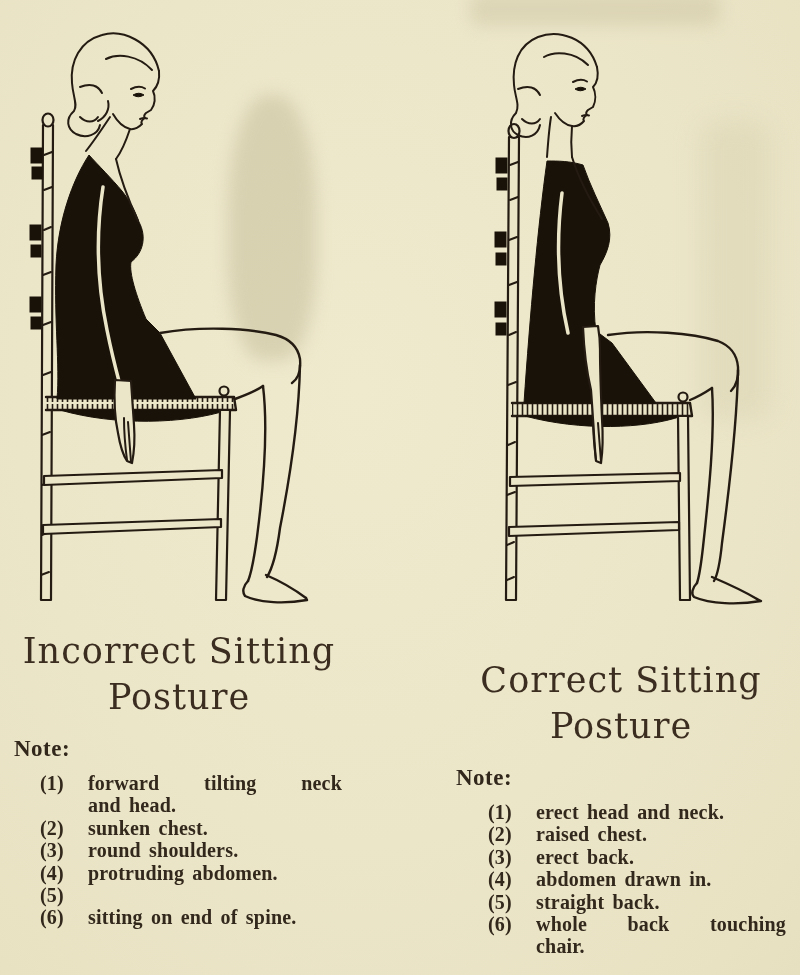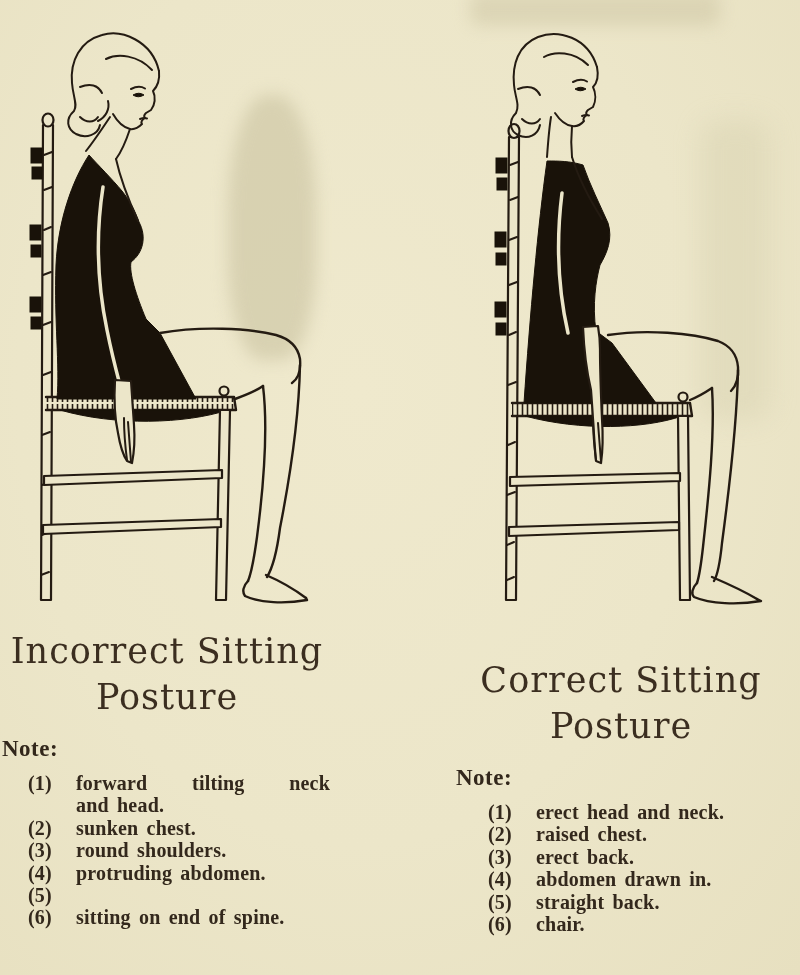--- a/index.html
+++ b/index.html
@@ -7,21 +7,21 @@
     width:800px;height:975px;overflow:hidden;position:relative;
     background:radial-gradient(ellipse at 45% 40%, #efe9cd 0%, #ece6c9 55%, #e7e0c0 100%);
     font-family:"Liberation Serif", serif;
   }
   .ghost{position:absolute;filter:blur(8px);pointer-events:none;}
   .g1{left:228px;top:95px;width:88px;height:265px;background:rgba(199,191,157,.55);border-radius:44% 44% 38% 38%;}
   .g2{left:470px;top:-8px;width:250px;height:34px;background:rgba(206,198,163,.5);border-radius:10px;}
   .g3{left:700px;top:120px;width:70px;height:300px;background:rgba(210,203,170,.35);border-radius:20px;filter:blur(12px);}
   .illus{position:absolute;}
   .col{position:absolute;width:330px;color:#362a1d;}
-  .col-left{left:2px;top:628px;}
+  .col-left{left:14px;top:628px;}
   .col-right{left:456px;top:628px;margin-top:29px;}
   .caption{
     text-align:center;font-family:"DejaVu Serif", serif;font-weight:400;
     font-size:35px;line-height:46px;color:#3b2e20;letter-spacing:1px;
   }
   .note-label{
     font-family:"Liberation Serif", serif;font-weight:bold;
     font-size:23px;margin-top:16px;color:#32271b;letter-spacing:.5px;
   }
   ol.notes{
@@ -298,17 +298,18 @@
     </li>
     <li>
       <span class="num">(5)</span>
       <span class="txt">
           <span class="nw">straight back.</span>
         </span>
     </li>
     <li>
       <span class="num">(6)</span>
       <span class="txt">
+          <span class="j">whole back touching</span>
           <span>chair.</span>
         </span>
     </li>
   </ol>
 </div>
 
 </body></html>

